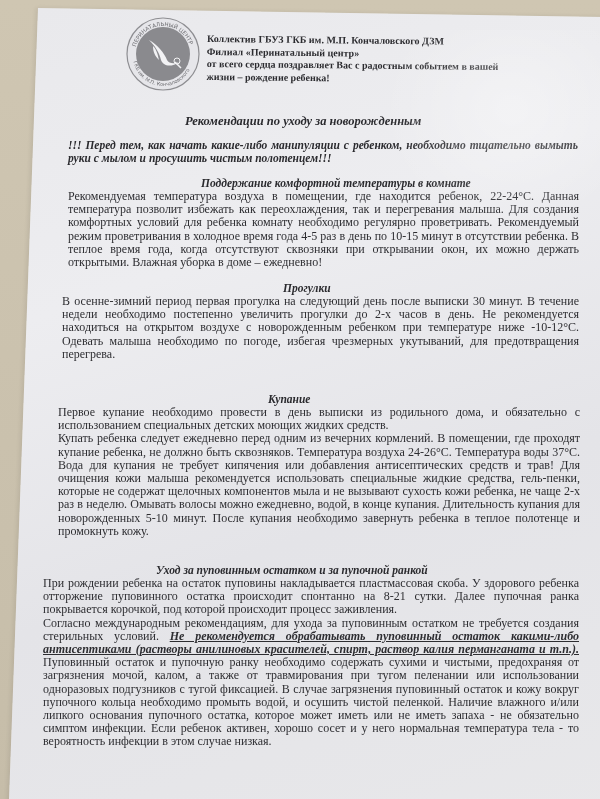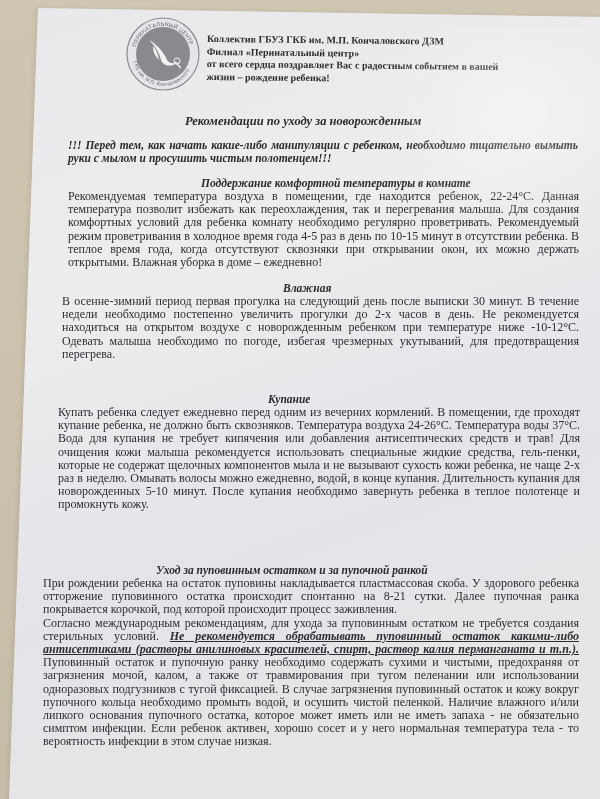--- a/index.html
+++ b/index.html
@@ -145,27 +145,28 @@
 
   <div class="title">Рекомендации по уходу за новорожденным</div>
 
   <div class="warning">!!! Перед тем, как начать какие-либо манипуляции с ребенком, необходимо тщательно вымыть руки с мылом и просушить чистым полотенцем!!!</div>
 
   <div class="section-heading" style="left:201px; top:177px;">Поддержание комфортной температуры в комнате</div>
   <div class="para" style="left:68px; top:190px; width:511px;">
     <p>Рекомендуемая температура воздуха в помещении, где находится ребенок, 22-24°С. Данная температура позволит избежать как переохлаждения, так и перегревания малыша. Для создания комфортных условий для ребенка комнату необходимо регулярно проветривать. Рекомендуемый режим проветривания в холодное время года 4-5 раз в день по 10-15 минут в отсутствии ребенка. В теплое время года, когда отсутствуют сквозняки при открывании окон, их можно держать открытыми. Влажная уборка в доме – ежедневно!</p>
   </div>
 
-  <div class="section-heading" style="left:283px; top:282px;">Влажная</div>
+  <div class="section-heading" style="left:283px; top:282px;">Прогулки</div>
   <div class="para" style="left:62px; top:295px; width:517px;">
     <p>В осенне-зимний период первая прогулка на следующий день после выписки 30 минут. В течение недели необходимо постепенно увеличить прогулки до 2-х часов в день. Не рекомендуется находиться на открытом воздухе с новорожденным ребенком при температуре ниже -10-12°С. Одевать малыша необходимо по погоде, избегая чрезмерных укутываний, для предотвращения перегрева.</p>
   </div>
 
   <div class="section-heading" style="left:268px; top:393px;">Купание</div>
   <div class="para" style="left:58px; top:406px; width:522px;">
+    <p>Первое купание необходимо провести в день выписки из родильного дома, и обязательно с использованием специальных детских моющих жидких средств.</p>
     <p>Купать ребенка следует ежедневно перед одним из вечерних кормлений. В помещении, где проходят купание ребенка, не должно быть сквозняков. Температура воздуха 24-26°С. Температура воды 37°С. Вода для купания не требует кипячения или добавления антисептических средств и трав! Для очищения кожи малыша рекомендуется использовать специальные жидкие средства, гель-пенки, которые не содержат щелочных компонентов мыла и не вызывают сухость кожи ребенка, не чаще 2-х раз в неделю. Омывать волосы можно ежедневно, водой, в конце купания. Длительность купания для новорожденных 5-10 минут. После купания необходимо завернуть ребенка в теплое полотенце и промокнуть кожу.</p>
   </div>
 
   <div class="section-heading" style="left:156px; top:564px;">Уход за пуповинным остатком и за пупочной ранкой</div>
   <div class="para" style="left:43px; top:577px; width:536px;">
     <p>При рождении ребенка на остаток пуповины накладывается пластмассовая скоба. У здорового ребенка отторжение пуповинного остатка происходит спонтанно на 8-21 сутки. Далее пупочная ранка покрывается корочкой, под которой происходит процесс заживления.</p>
     <p><span>Согласно международным рекомендациям, для ухода за пуповинным остатком не требуется создания стерильных условий. </span><span class="b-i">Не рекомендуется обрабатывать пуповинный остаток какими-либо антисептиками (растворы анилиновых красителей, спирт, раствор калия перманганата и т.п.).</span><span> Пуповинный остаток и пупочную ранку необходимо содержать сухими и чистыми, предохраняя от загрязнения мочой, калом, а также от травмирования при тугом пеленании или использовании одноразовых подгузников с тугой фиксацией. В случае загрязнения пуповинный остаток и кожу вокруг пупочного кольца необходимо промыть водой, и осушить чистой пеленкой. Наличие влажного и/или липкого основания пупочного остатка, которое может иметь или не иметь запаха - не обязательно симптом инфекции. Если ребенок активен, хорошо сосет и у него нормальная температура тела - то вероятность инфекции в этом случае низкая.</span></p>
   </div>
 
   <div class="glare"></div>

